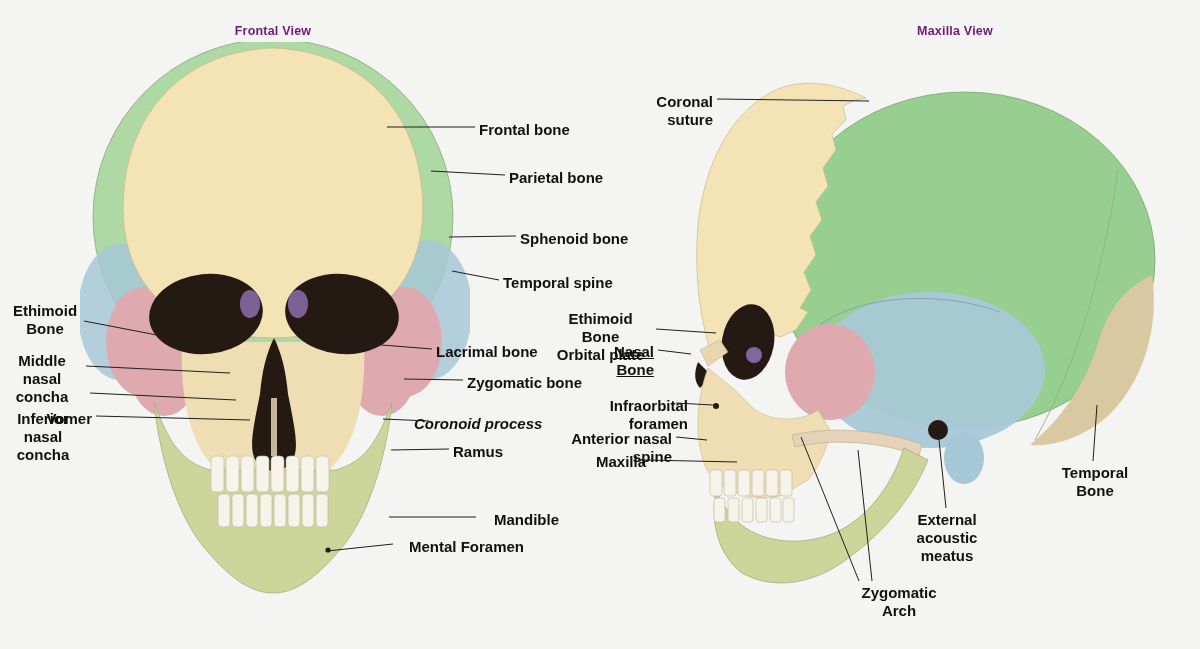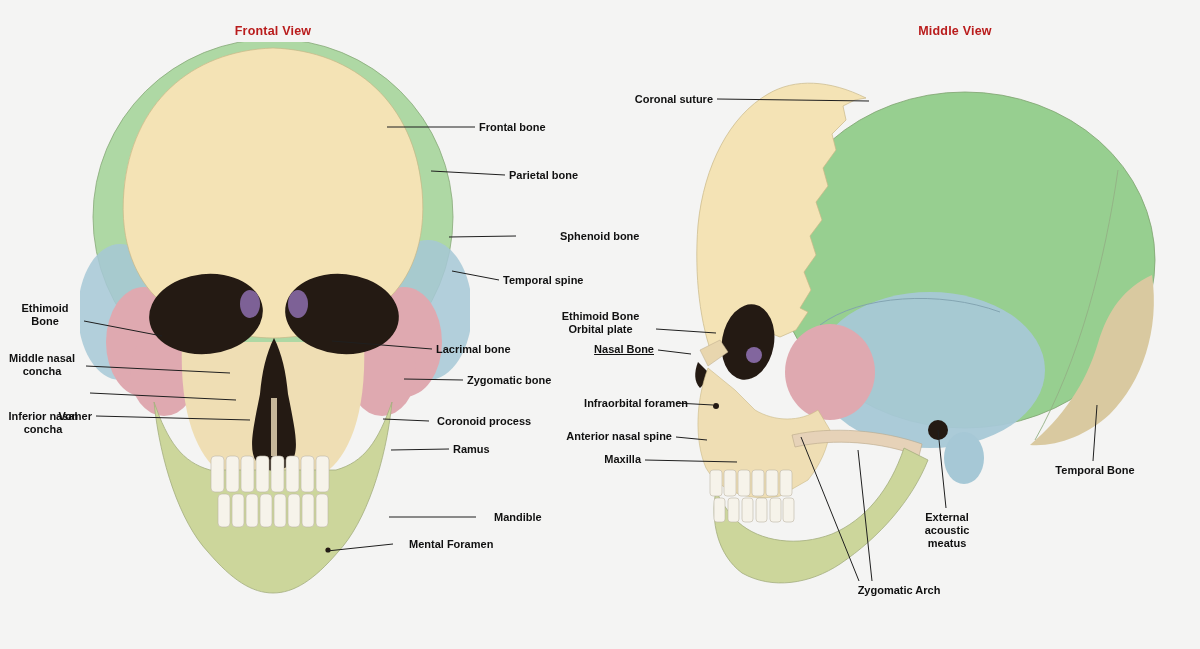--- a/index.html
+++ b/index.html
@@ -6,38 +6,38 @@
   body{
     width:1200px;height:649px;
     background:#f4f4f3;
     font-family:"Liberation Sans",sans-serif;
     position:relative;overflow:hidden;
     color:#111;
   }
   .canvas{position:absolute;inset:0;}
   .title{
     position:absolute;font-size:12.5px;font-weight:bold;
-    text-align:center;color:#b91c1c;letter-spacing:.2px;
+    text-align:center;color:#701a75;letter-spacing:.2px;
   }
   .lbl{
-    position:absolute;font-size:11px;font-weight:bold;line-height:1.2;
+    position:absolute;font-size:15px;font-weight:bold;line-height:1.2;
     white-space:pre-line;color:#101010;
   }
   .lbl.r{text-align:right;}
   .lbl.c{text-align:center;}
   svg{position:absolute;display:block;}
   svg.overlay line{stroke:#1f1f1f;stroke-width:1;}
 </style>
 </head>
 <body>
 
 <div class="canvas">
 
   <div class="title" style="left:213px;top:24px;width:120px;">Frontal View</div>
-  <div class="title" style="left:895px;top:24px;width:120px;">Middle View</div>
+  <div class="title" style="left:895px;top:24px;width:120px;">Maxilla View</div>
 
   <svg style="left:80px;top:42px;" width="390" height="560" viewBox="0 0 390 560">
 
     <ellipse cx="193" cy="175" rx="180" ry="178" stroke="#86a877" stroke-width="0.8" fill="#aed8a4"></ellipse>
 
     <ellipse cx="40" cy="270" rx="42" ry="68" opacity="0.85" fill="#a6c8d6"></ellipse>
     <ellipse cx="348" cy="268" rx="44" ry="70" opacity="0.85" fill="#a6c8d6"></ellipse>
 
     <ellipse cx="64" cy="300" rx="38" ry="55" fill="#dfa9b0"></ellipse>
     <ellipse cx="324" cy="300" rx="38" ry="55" fill="#dfa9b0"></ellipse>
@@ -174,25 +174,25 @@
     <line x1="676" y1="437" x2="707" y2="440"></line>
     <line x1="645" y1="460" x2="737" y2="462"></line>
     <line x1="946" y1="508" x2="938" y2="430"></line>
     <line x1="1093" y1="461" x2="1097" y2="405"></line>
     <line x1="859" y1="581" x2="801" y2="437"></line>
     <line x1="872" y1="581" x2="858" y2="450"></line>
   </svg>
 
   <div class="lbl" style="left:479px;top:121px;">Frontal bone</div>
   <div class="lbl" style="left:509px;top:169px;">Parietal bone</div>
-  <div class="lbl" style="left:520px;top:230px;margin-left:40px;">Sphenoid bone</div>
+  <div class="lbl" style="left:520px;top:230px;">Sphenoid bone</div>
   <div class="lbl" style="left:503px;top:274px;">Temporal spine</div>
   <div class="lbl" style="left:436px;top:343px;">Lacrimal bone</div>
   <div class="lbl" style="left:467px;top:374px;">Zygomatic bone</div>
-  <div class="lbl" style="left:437px;top:415px;">Coronoid process</div>
+  <div class="lbl" style="left:414px;top:415px;font-style:italic;">Coronoid process</div>
   <div class="lbl" style="left:453px;top:443px;">Ramus</div>
   <div class="lbl" style="left:480px;top:511px;margin-left:14px;">Mandible</div>
   <div class="lbl" style="left:397px;top:538px;padding-left:12px;">Mental Foramen</div>
   <div class="lbl c" style="left:10px;top:302px;width:70px;">Ethimoid
 Bone</div>
   <div class="lbl c" style="left:0px;top:352px;width:84px;">Middle nasal
 concha</div>
   <div class="lbl c" style="left:0px;top:379px;width:86px;margin-top:31px;">Inferior nasal
 concha</div>
   <div class="lbl r" style="left:32px;top:410px;width:60px;">Vomer</div>

